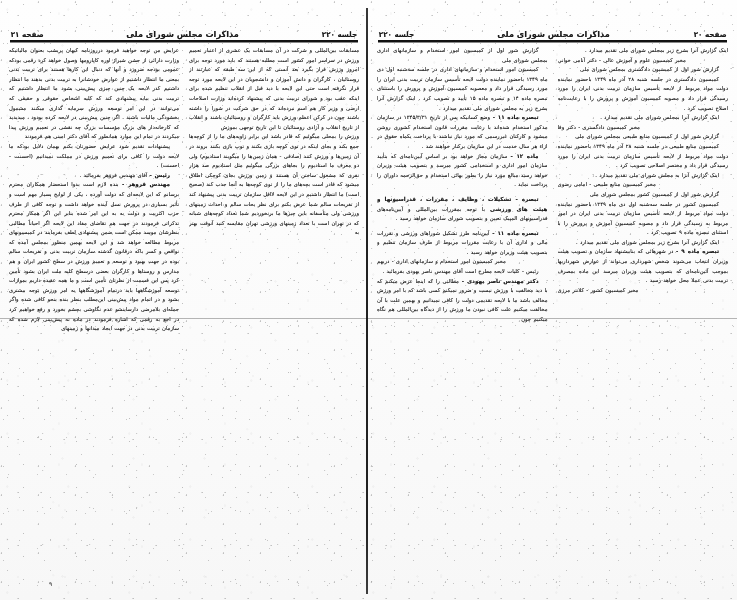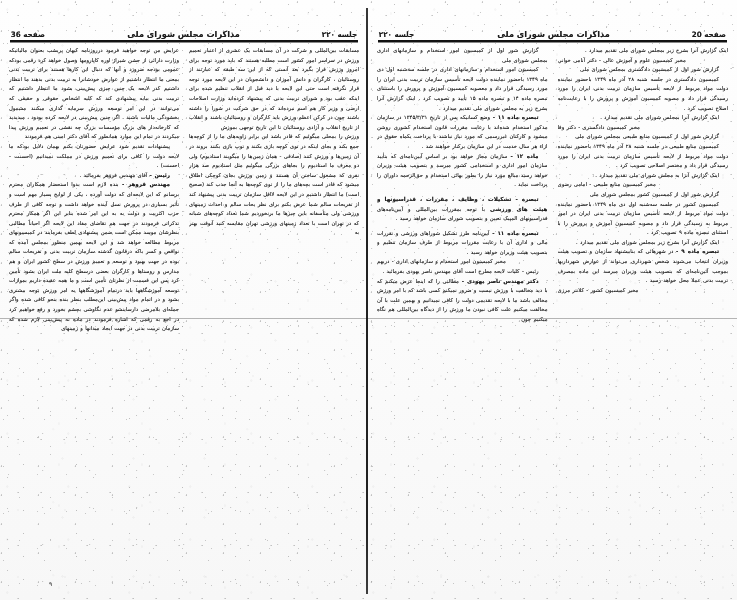--- a/index.html
+++ b/index.html
@@ -100,21 +100,21 @@
   
   .mark{position:absolute;color:#2a2a2a;font-size:6px;z-index:3;}
 </style>
 </head>
 <body>
 
 <div id="scan">
 
   <div class="page" id="page-right">
     <div class="head">
-      <span class="hd">صفحه 20</span>
+      <span class="hd">صفحه ۲۰</span>
       <span class="hd center">مذاکرات مجلس شورای ملی</span>
       <span class="hd">جلسه ۲۲۰</span>
     </div>
     <div class="rule"></div>
 
     <div class="cols">
 
       <div class="col">
         <p class="noind">اینک گزارش آنرا بشرح زیر بمجلس شورای ملی تقدیم میدارد .</p>
         <p class="lft">مخبر کمیسیون علوم و آموزش عالی - دکتر آنامی خوانی</p>
@@ -158,21 +158,21 @@
           <span class="hdg">دکتر مهندس ناصر یهودی -</span><span> مطالبی را که اینجا عرض میکنم که با دید مخالفت با ورزش نیست و ضرور نمیکنم کسی باشد که با امر ورزش مخالف باشد ما با لایحه تقدیمی دولت را کافی نمیدانیم و بهمین علت با آن مخالفت میکنیم علت کافی نبودن ما ورزش را از دیدگاه بین‌المللی هم نگاه میکنیم چون</span>
         </p>
       </div>
     </div>
   </div>
 
   <div class="page" id="page-left">
     <div class="head">
       <span class="hd">جلسه ۲۲۰</span>
       <span class="hd center">مذاکرات مجلس شورای ملی</span>
-      <span class="hd">صفحه 36</span>
+      <span class="hd">صفحه ۲۱</span>
     </div>
     <div class="rule"></div>
 
     <div class="cols">
 
       <div class="col">
         <p class="noind">مسابقات بین‌المللی و شرکت در آن مسابقات یک عشری از اعتبار تعمیم ورزش در سراسر امور کشور است مطلبه هستند که باید مورد توجه برای امروز ورزش قرار بگیرد بعد آنستی که از این سه طبقه که عبارتند از روستائیان ، کارگران و دانش آموزان و دانشجویان در این لایحه مورد توجه قرار نگرفته است حتی این لایحه با دید قبل از انقلاب تنظیم شده برای اینکه عقب بود و شورای تربیت بدنی که پیشنهاد کرده‌اند وزارت اصلاحات ارضی و وزیر کار هم اسم نبرده‌اند که در حق شرکت در شورا را داشته باشند چون در کرکن اعظم ورزش باید کارگران و روستائیان باشند و انقلاب از تاریخ انقلاب و آزادی روستائیان تا این تاریخ توجهی بموزش</p>
         <p class="noind">ورزش را بمحلی میگوئیم که قادر باشد این برابر زاویه‌های ما را از کوچه‌ها جمع بکند و بجای اینکه در توی کوچه بازی بکنند و توپ بازی بکنند بروند در آن زمین‌ها و ورزش کنند (صادقی - همان زمین‌ها را میگویند استادیوم) ولی دو معرف ما استادیوم را بجاهای بزرگی میگوئیم مثل استادیوم صد هزار نفری که مشغول ساختن آن هستند و زمین ورزش بجای کوچکی اطلاق میشود که قادر است بچه‌های ما را از توی کوچه‌ها به آنجا جذب کند (صحیح است) ما انتظار داشتیم در این لایحه لااقل سازمان تربیت بدنی پیشنهاد کند از تفریحات سالم شما عرض بکنم برای نظر یحات سالم و احداث زمینهای ورزشی ولی متأسفانه باین چیزها ما برنخوردیم شما تعداد کوچه‌های شبانه که در تهران است با تعداد زمینهای ورزشی تهران مقایسه کنید آنوقت بهتر به</p>
       </div>
 

